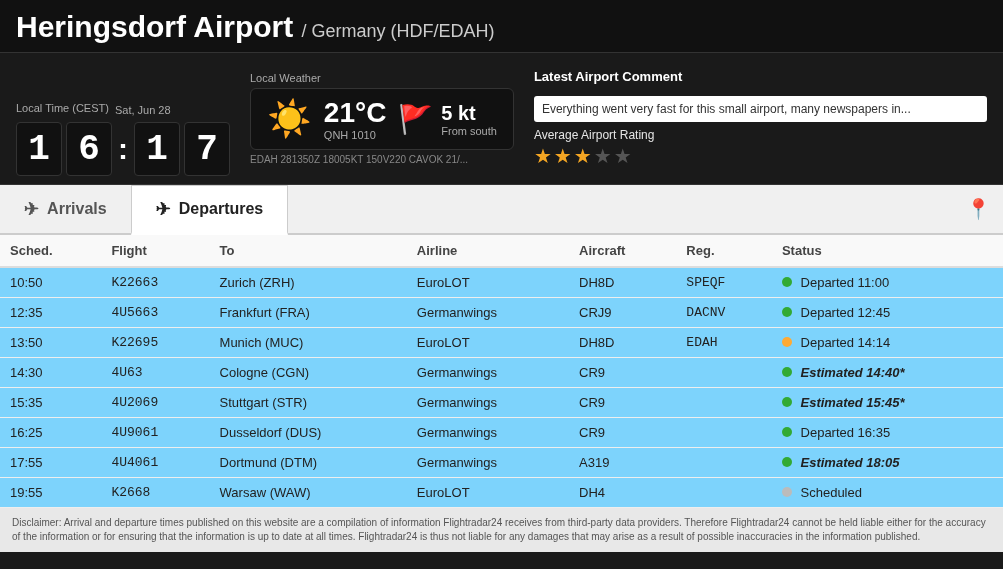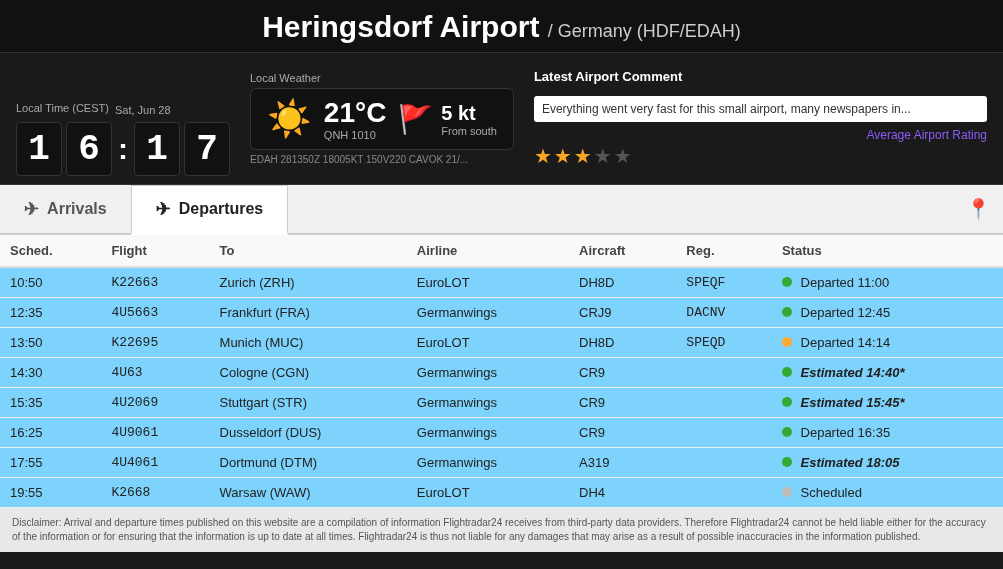--- a/index.html
+++ b/index.html
@@ -1,20 +1,20 @@
 <!DOCTYPE html>
 <html><head>
   <meta charset="utf-8">
   <style>
     * { margin: 0; padding: 0; box-sizing: border-box; }
     body { font-family: Arial, Helvetica, sans-serif; background: #1a1a1a; color: #fff; width: 1003px; }
 
     
     .header { background: #111; padding: 10px 16px 8px; border-bottom: 1px solid #333; }
-    .header h1 { font-size: 30px; font-weight: bold; color: #fff; text-align: center; }
+    .header h1 { font-size: 30px; font-weight: bold; color: #fff; }
     .header h1 span.airport { color: #fff; }
     .header h1 span.country { font-size: 18px; color: #ccc; font-weight: normal; }
 
     
     .info-bar { background: #1a1a1a; display: flex; align-items: stretch; padding: 8px 16px; gap: 20px; border-bottom: 1px solid #333; }
     .info-section { display: flex; flex-direction: column; justify-content: center; }
     .info-label { font-size: 11px; color: #aaa; margin-bottom: 4px; }
     .info-date { font-size: 11px; color: #aaa; }
 
     
@@ -43,21 +43,21 @@
     .weather-wind { display: flex; align-items: center; gap: 8px; }
     .wind-flag { font-size: 28px; }
     .wind-speed { font-size: 20px; font-weight: bold; }
     .wind-dir { font-size: 11px; color: #aaa; }
     .weather-raw { font-size: 10px; color: #888; margin-top: 4px; }
 
     
     .comment-section { flex: 1; background: #1a1a1a; }
     .comment-label { font-size: 13px; font-weight: bold; color: #fff; margin-bottom: 12px; }
     .comment-box { background: #fff; color: #333; font-size: 12px; padding: 6px 8px; border-radius: 3px; }
-    .rating-label { font-size: 12px; color: #8b5cf6; margin-top: 6px; margin-bottom: 2px; text-align: right; }
+    .rating-label { font-size: 12px; color: #e5e5e5; margin-top: 6px; margin-bottom: 2px; }
     .stars { display: flex; gap: 2px; }
     .star { font-size: 20px; }
     .star.filled { color: #f5a623; }
     .star.empty { color: #555; }
 
     
     .nav-tabs { background: #f0f0f0; display: flex; align-items: center; border-bottom: 2px solid #ccc; }
     .nav-tab {
       padding: 12px 24px;
       font-size: 16px;
@@ -217,21 +217,21 @@
         <span class="status-dot dot-green"></span>
         <span>Departed 12:45</span>
       </td>
     </tr>
         <tr>
       <td>13:50</td>
       <td class="mono">K22695</td>
       <td>Munich (MUC)</td>
       <td>EuroLOT</td>
       <td>DH8D</td>
-      <td class="mono">SPEQD</td>
+      <td class="mono">EDAH</td>
       <td>
         <span class="status-dot dot-yellow"></span>
         <span>Departed 14:14</span>
       </td>
     </tr>
         <tr>
       <td>14:30</td>
       <td class="mono">4U63</td>
       <td>Cologne (CGN)</td>
       <td>Germanwings</td>

